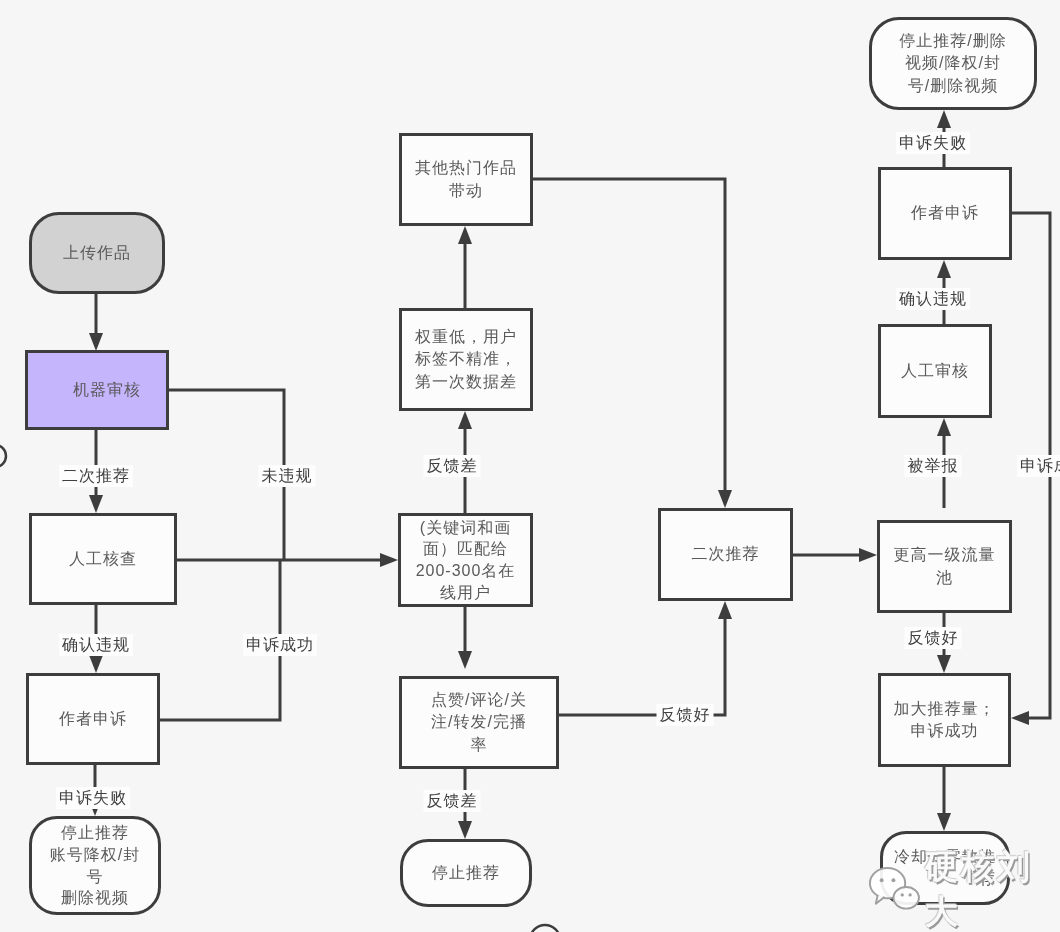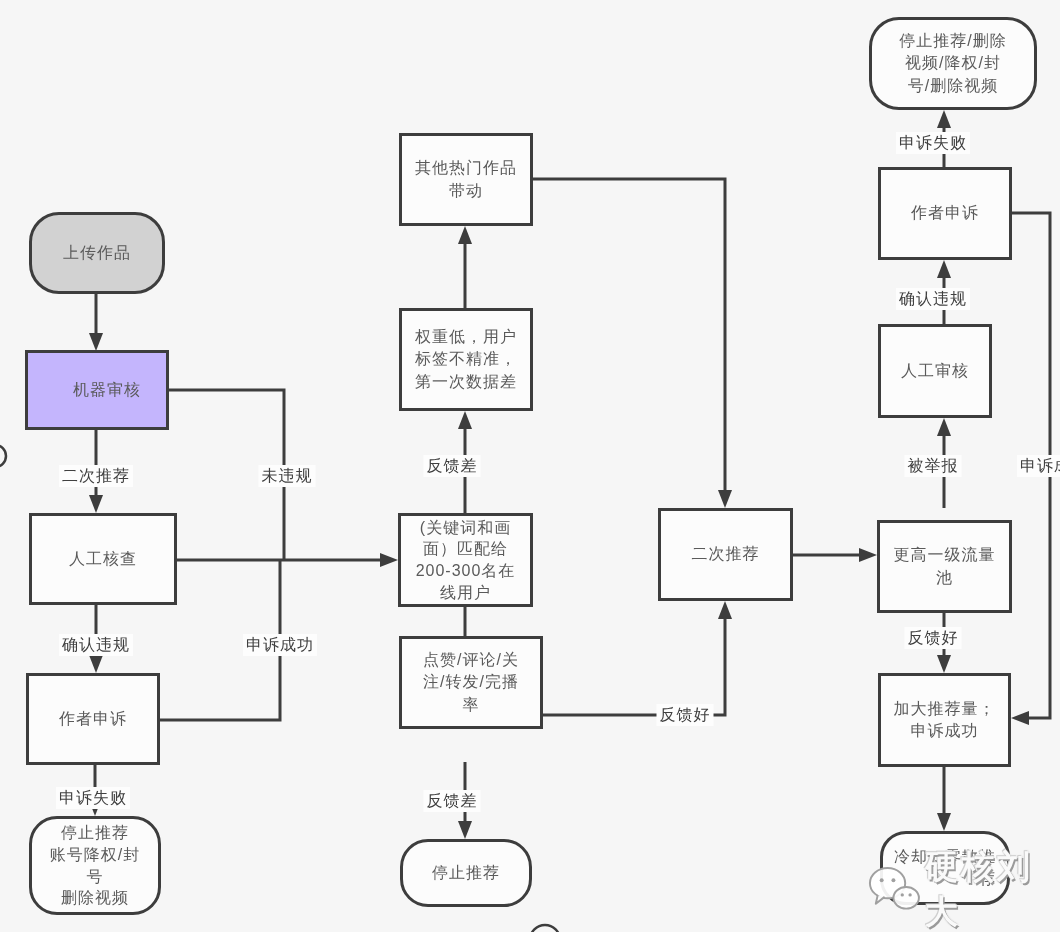--- a/index.html
+++ b/index.html
@@ -134,21 +134,21 @@
 
   <div class="node" style="left:399px;top:133px;width:134px;height:93px;">其他热门作品
 带动</div>
   <div class="node" style="left:399px;top:308px;width:134px;height:103px;">权重低，用户
 标签不精准，
 第一次数据差</div>
   <div class="node" style="left:398px;top:513px;width:135px;height:94px;line-height:1.35;">(关键词和画
 面）匹配给
 200-300名在
 线用户</div>
-  <div class="node" style="left:399px;top:636px;width:144px;height:93px;">点赞/评论/关
+  <div class="node" style="left:399px;top:676px;width:160px;height:93px;">点赞/评论/关
 注/转发/完播
 率</div>
   <div class="node rounded" style="left:400px;top:839px;width:132px;height:68px;border-radius:28px;">停止推荐</div>
 
   <div class="node" style="left:658px;top:508px;width:135px;height:93px;">二次推荐</div>
   <div class="node" style="left:877px;top:508px;width:135px;height:93px;margin-top:12px;">更高一级流量
 池</div>
 
   <div class="node rounded" style="left:869px;top:17px;width:168px;height:93px;">停止推荐/删除
 视频/降权/封

